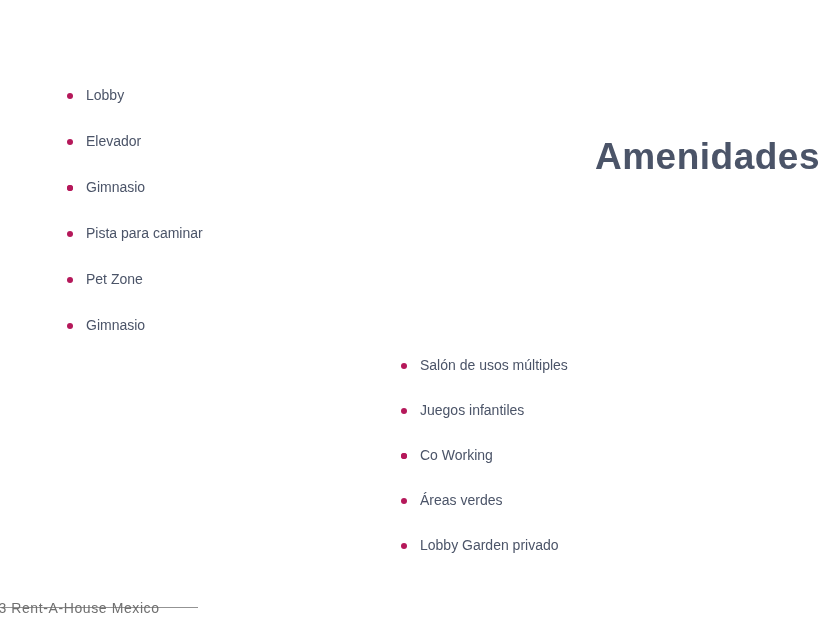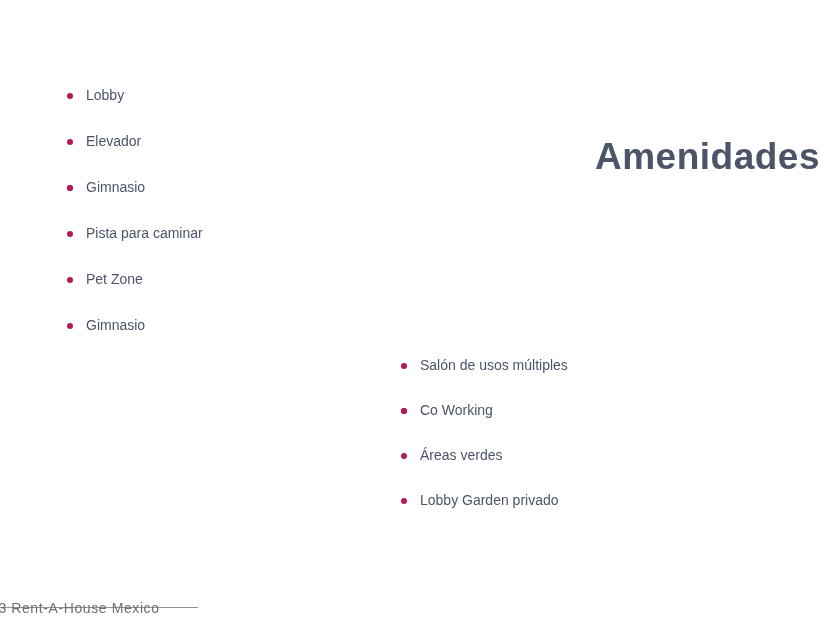--- a/index.html
+++ b/index.html
@@ -136,20 +136,24 @@
     </li>
   </ul>
 
   <ul class="bullet-list list-right">
     <li class="bullet-item">
       <span class="bullet-dot"></span>
       <span>Salón de usos múltiples</span>
     </li>
     <li class="bullet-item">
       <span class="bullet-dot"></span>
+      <span>Juegos infantiles</span>
+    </li>
+    <li class="bullet-item">
+      <span class="bullet-dot"></span>
     </li>
     <li class="bullet-item">
       <span class="bullet-dot"></span>
       <span>Co Working</span>
     </li>
     <li class="bullet-item">
       <span class="bullet-dot"></span>
       <span>Áreas verdes</span>
     </li>
     <li class="bullet-item">

